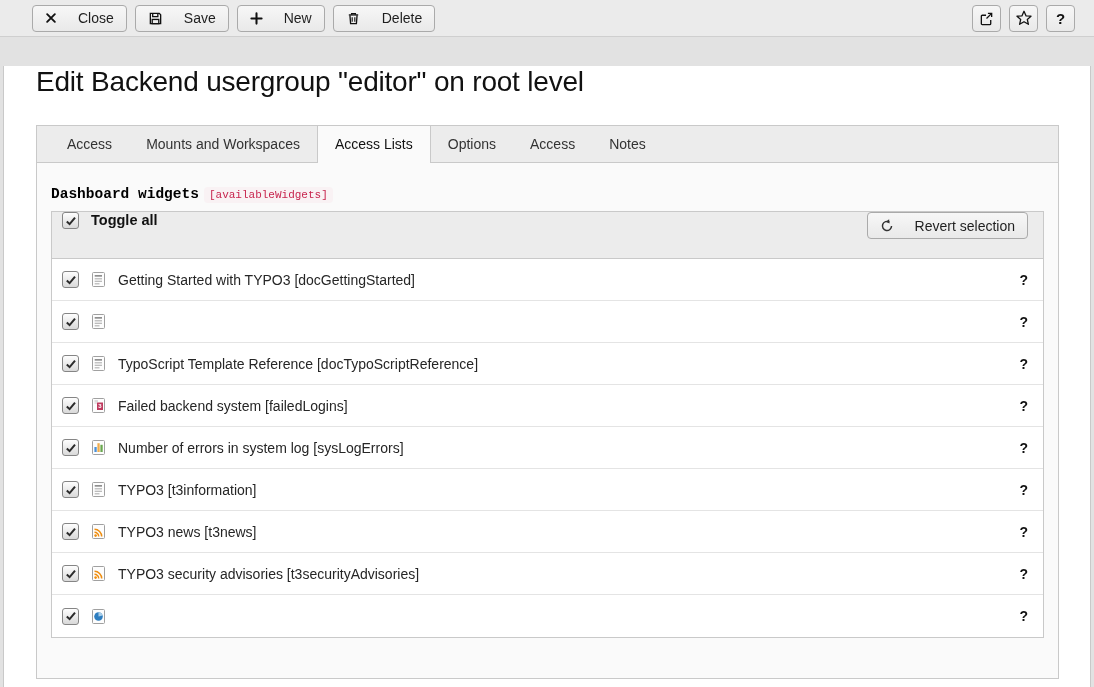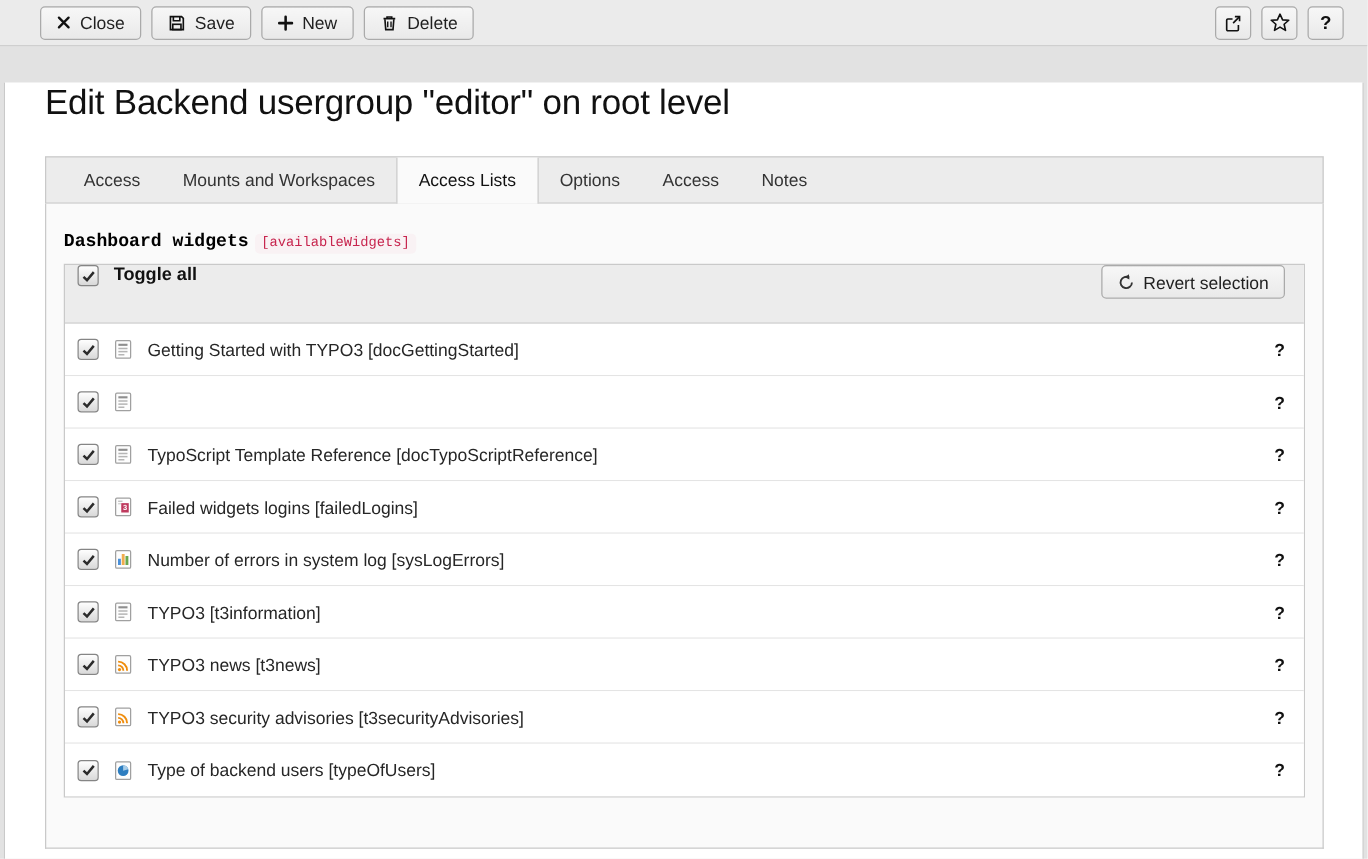--- a/index.html
+++ b/index.html
@@ -16,21 +16,21 @@
     border-bottom: 1px solid #cfcfcf;
     display: flex;
     align-items: center;
     padding: 0 19px 0 32px;
   }
   .btn-group-left { display: flex; gap: 8px; }
   .btn-group-right { margin-left: auto; display: flex; gap: 8px; }
   .btn {
     display: inline-flex;
     align-items: center;
-    gap: 7px;
+    gap: 21px;
     height: 27px;
     padding: 0 12px;
     background: linear-gradient(#f7f7f7, #e9e9e9);
     border: 1px solid #aaaaaa;
     border-radius: 4px;
     font-family: "Liberation Sans", sans-serif;
     font-size: 14px;
     color: #1f1f1f;
     cursor: pointer;
   }
@@ -305,21 +305,21 @@
               </span>
               <span class="row-icon">
                 <svg class="wicon" viewBox="0 0 17 17">
                   <rect x="2.5" y="1.5" width="12" height="14" rx="1" fill="#fdfdfd" stroke="#a0a0a0"></rect>
                   <rect x="4.5" y="3.5" width="3.5" height="1" fill="#bbb"></rect>
                   <rect x="4.5" y="5.5" width="2.5" height="1" fill="#ccc"></rect>
                   <rect x="7" y="5.5" width="6" height="7.5" fill="#bf3a5e"></rect>
                   <text x="10" y="11.3" font-size="6" font-weight="bold" fill="#fff" text-anchor="middle" font-family="Liberation Sans, sans-serif">3</text>
                 </svg>
               </span>
-              <span class="row-label">Failed widgets logins [failedLogins]</span>
+              <span class="row-label">Failed backend system [failedLogins]</span>
               <span class="row-help">?</span>
             </div>
             <div class="widget-row">
               <span class="checkbox">
                 <svg viewBox="0 0 16 16" width="14" height="14">
                   <polyline points="3.2,8.6 6.4,11.6 12.6,4.2" fill="none" stroke="#2b2b2b" stroke-width="2.3"></polyline>
                 </svg>
               </span>
               <span class="row-icon">
                 <svg class="wicon" viewBox="0 0 17 17">
@@ -390,20 +390,19 @@
                   <polyline points="3.2,8.6 6.4,11.6 12.6,4.2" fill="none" stroke="#2b2b2b" stroke-width="2.3"></polyline>
                 </svg>
               </span>
               <span class="row-icon">
                 <svg class="wicon" viewBox="0 0 17 17">
                   <rect x="2.5" y="1.5" width="12" height="14" rx="1" fill="#fdfdfd" stroke="#a0a0a0"></rect>
                   <circle cx="8.5" cy="8.5" r="4.3" fill="#2e7ec0"></circle>
                   <path d="M8.5 8.5 L8.5 4.2 A4.3 4.3 0 0 1 12.6 7.4 Z" fill="#a8cde8"></path>
                 </svg>
               </span>
-              <span class="row-label">Type of backend users [typeOfUsers]</span>
               <span class="row-help">?</span>
             </div>
           </div>
       </div>
     </div>
   </div>
 </div>
 
 </body></html>

